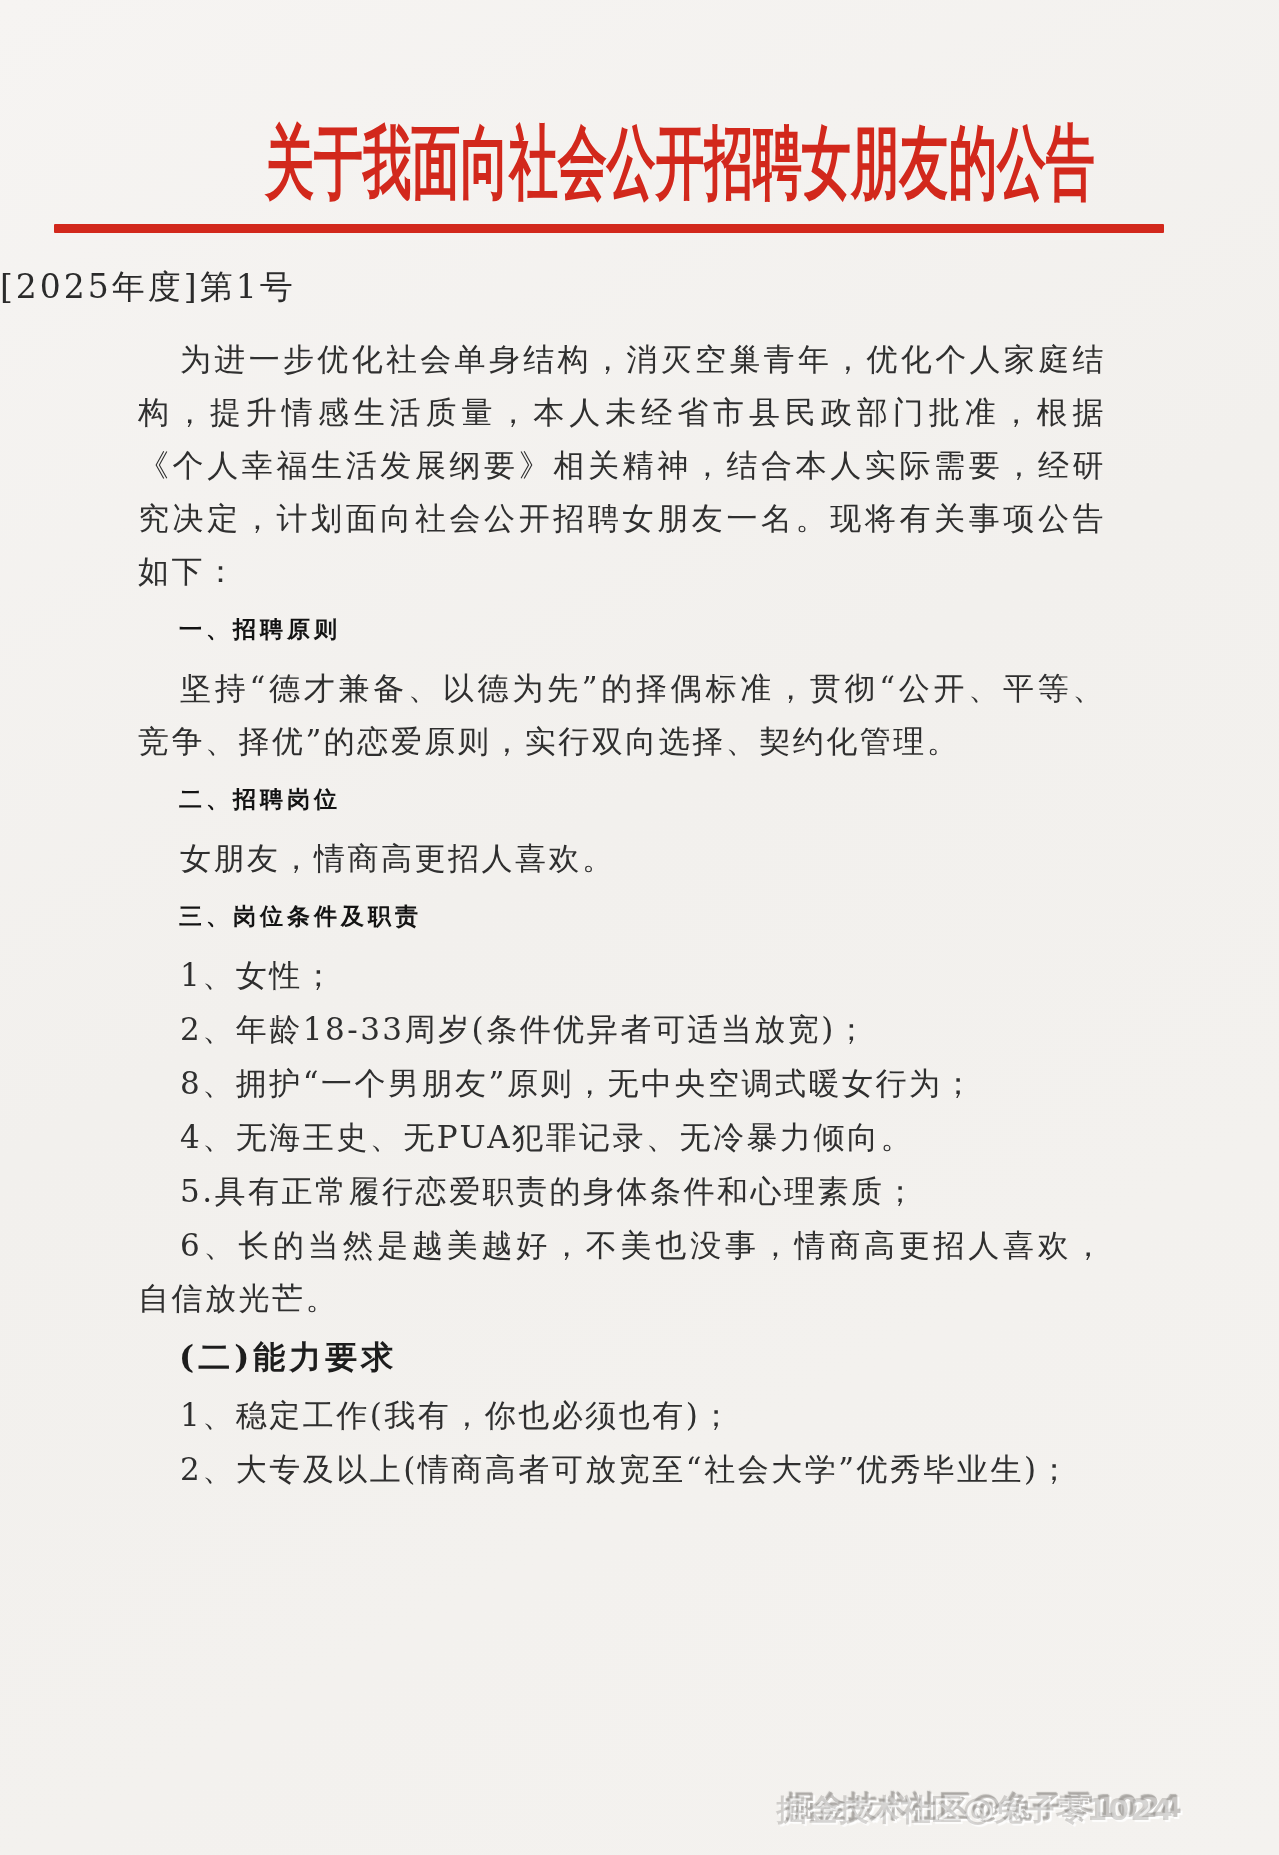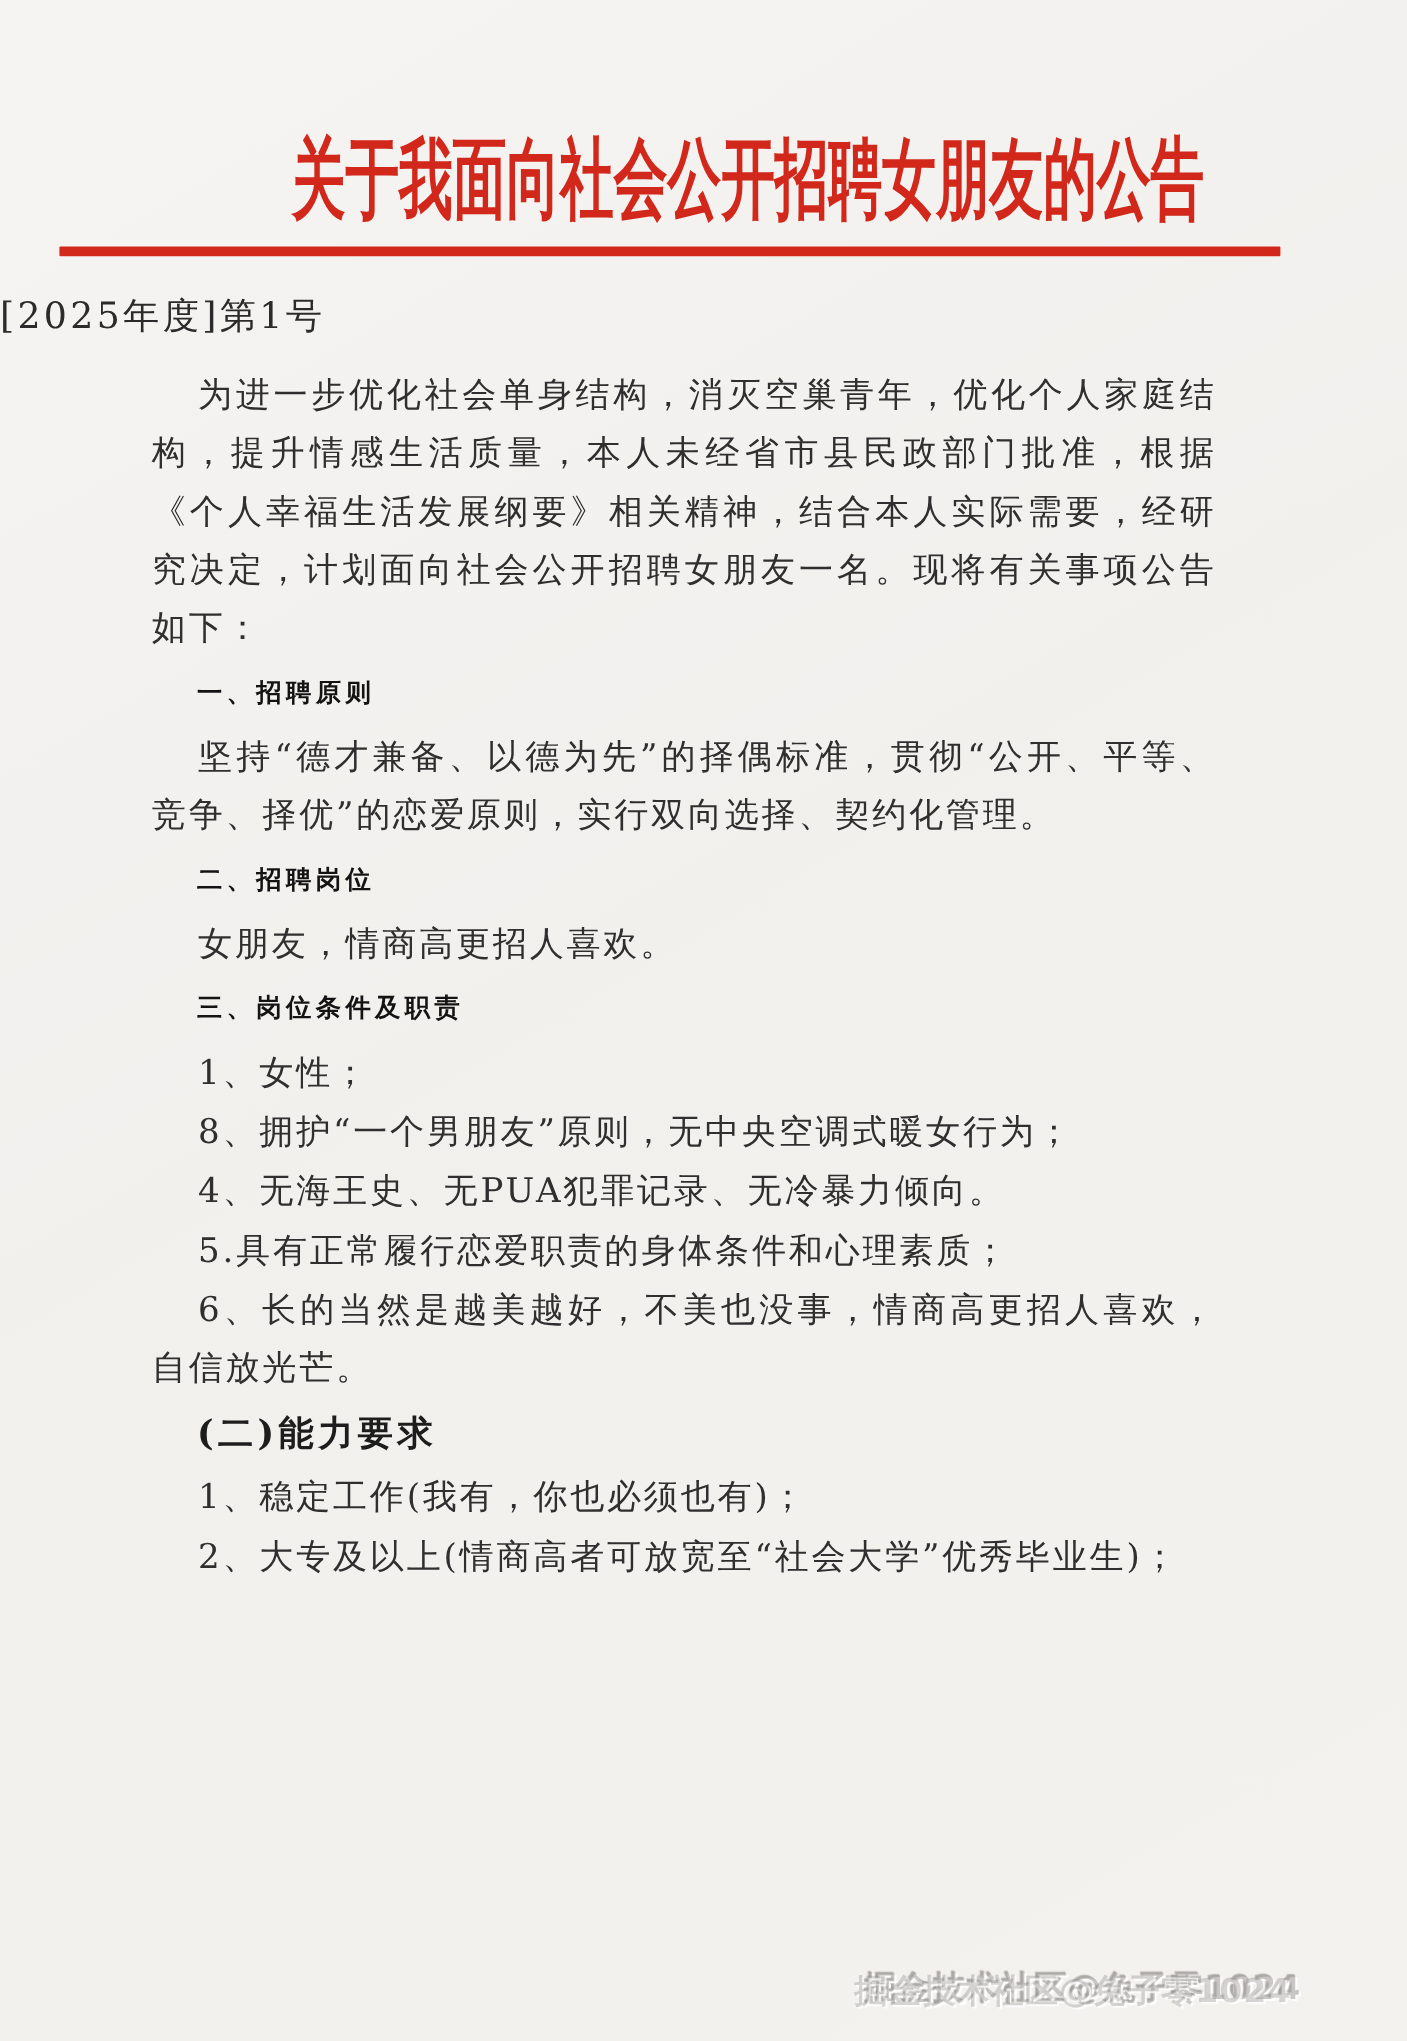--- a/index.html
+++ b/index.html
@@ -116,20 +116,21 @@
 
     <h2 class="sec-heading">一、招聘原则</h2>
     <p>坚持“德才兼备、以德为先”的择偶标准，贯彻“公开、平等、竞争、择优”的恋爱原则，实行双向选择、契约化管理。</p>
 
     <h2 class="sec-heading">二、招聘岗位</h2>
     <p>女朋友，情商高更招人喜欢。</p>
 
     <h2 class="sec-heading">三、岗位条件及职责</h2>
 
     <p>1、女性；</p>
+    <p>2、年龄18-33周岁(条件优异者可适当放宽)；</p>
     <p>8、拥护“一个男朋友”原则，无中央空调式暖女行为；</p>
     <p>4、无海王史、无PUA犯罪记录、无冷暴力倾向。</p>
     <p>5.具有正常履行恋爱职责的身体条件和心理素质；</p>
     <p>6、长的当然是越美越好，不美也没事，情商高更招人喜欢，自信放光芒。</p>
 
     <h3 class="sub-heading">(二)能力要求</h3>
     <p>1、稳定工作(我有，你也必须也有)；</p>
     <p>2、大专及以上(情商高者可放宽至“社会大学”优秀毕业生)；</p>
 
   </div>

